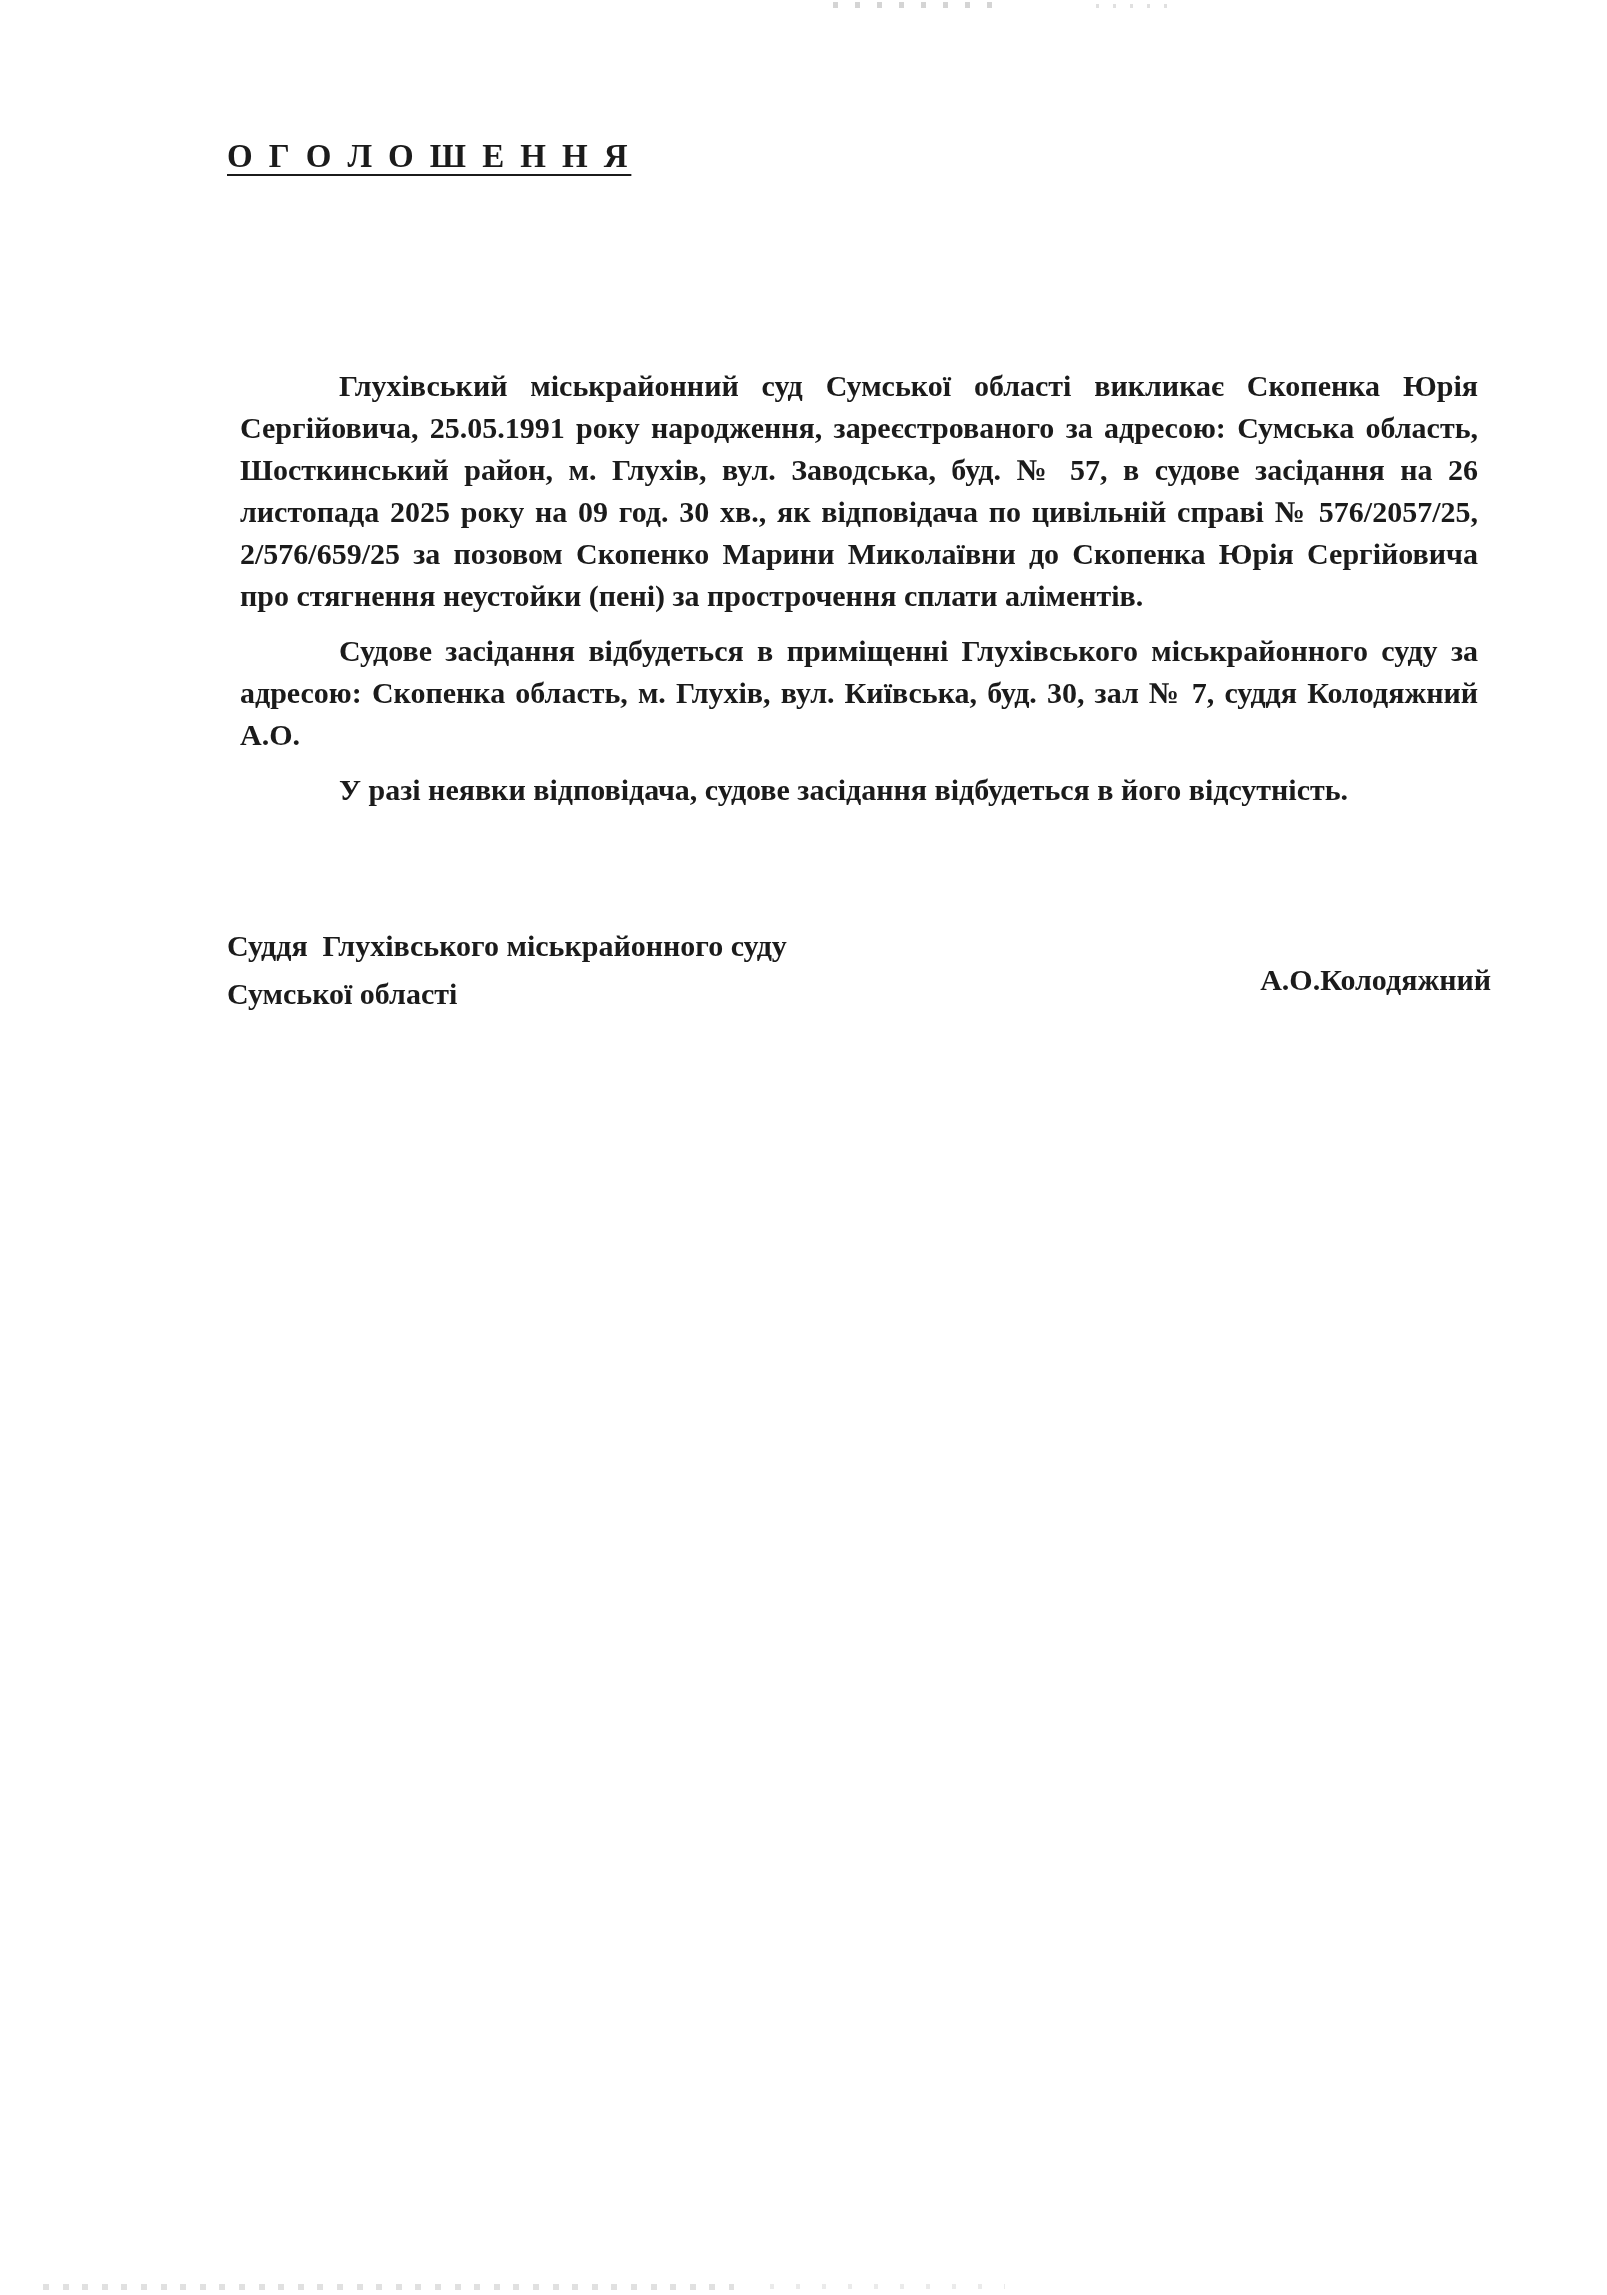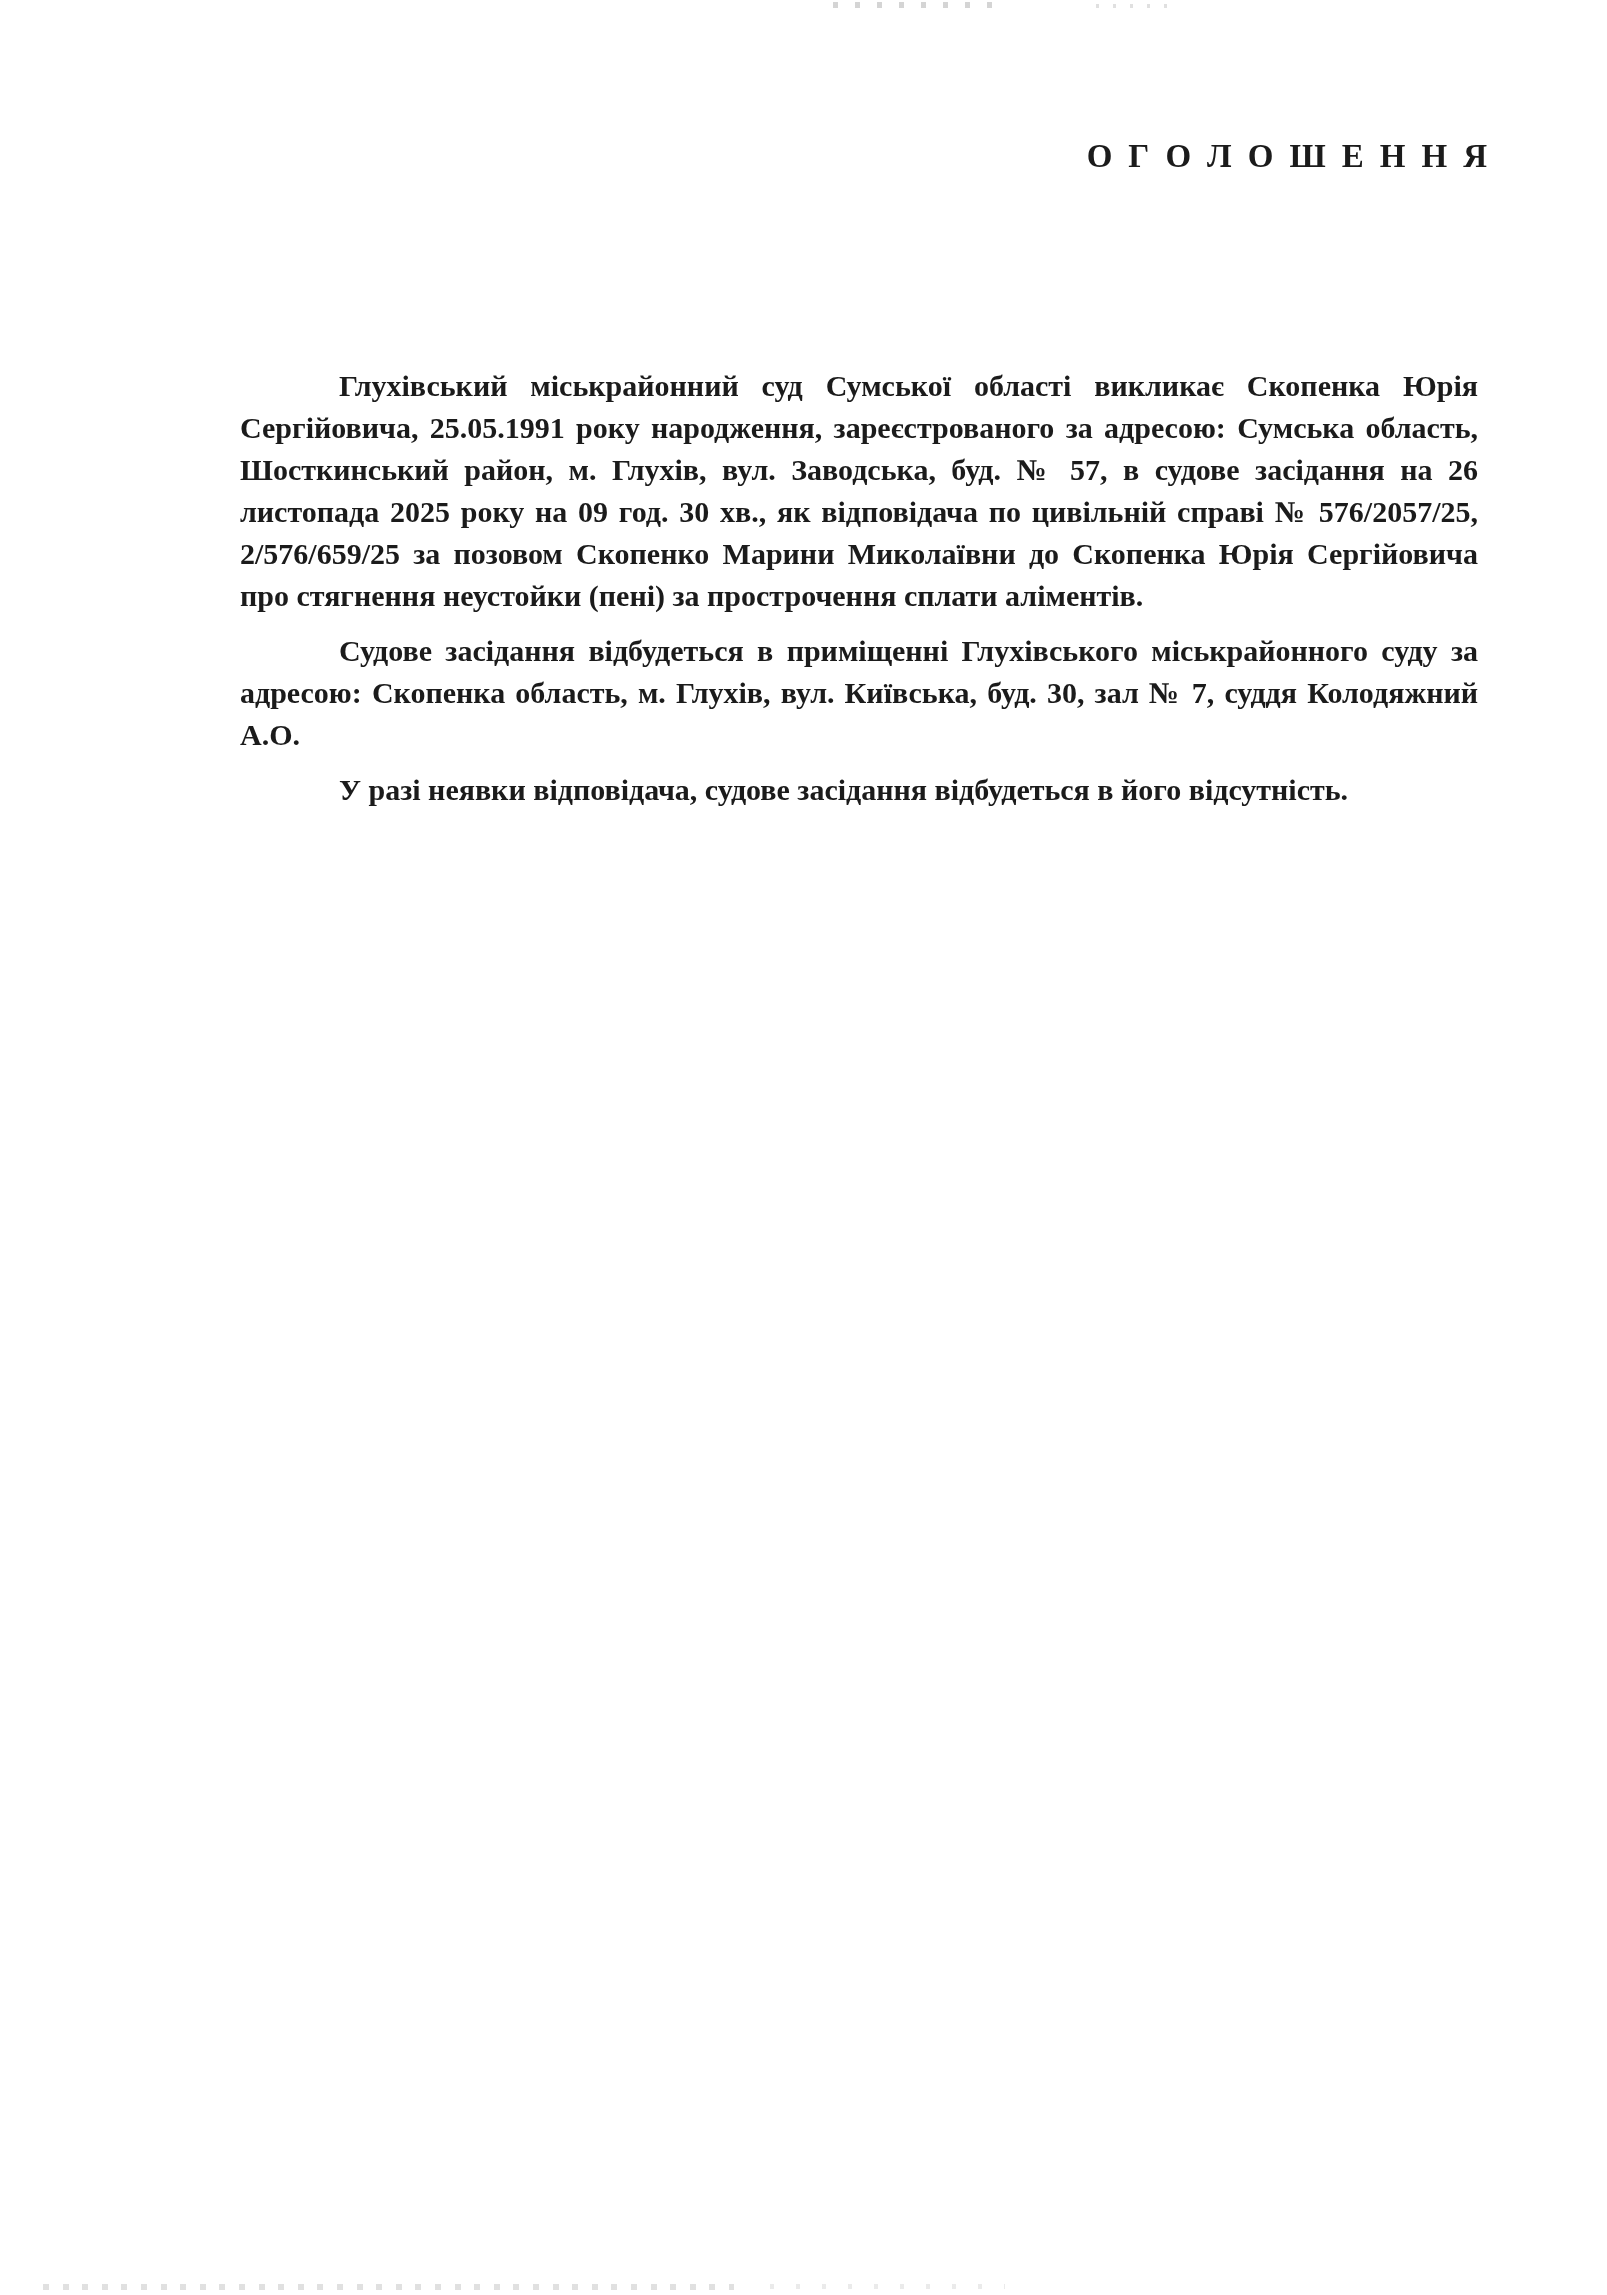--- a/index.html
+++ b/index.html
@@ -14,24 +14,25 @@
     margin: 0 auto;
     background: #ffffff;
     box-sizing: border-box;
     padding: 138px 116px 0 227px;
     font-family: "Liberation Serif", "DejaVu Serif", serif;
     color: #1b1b1b;
     overflow: hidden;
   }
   .doc-title {
     margin: 0 0 190px 0;
-    text-align: right;
+    text-align: left;
     font-size: 33px;
     font-weight: bold;
     letter-spacing: 3.9px;
+    text-decoration: underline;
     text-decoration-thickness: 2px;
     text-underline-offset: 6.5px;
   }
   .body-par {
     margin: 13px;
     font-size: 30px;
     font-weight: bold;
     line-height: 42px;
     text-align: justify;
     text-indent: 99px;
@@ -108,18 +109,23 @@
   <div class="artifact top-right"></div>
 
   <h1 class="doc-title">О Г О Л О Ш Е Н Н Я</h1>
 
   <p class="body-par">Глухівський міськрайонний суд Сумської області викликає Скопенка Юрія Сергійовича, 25.05.1991 року народження, зареєстрованого за адресою: Сумська область, Шосткинський район, м. Глухів, вул. Заводська, буд. № 57, в судове засідання на 26 листопада 2025 року на 09 год. 30 хв., як відповідача по цивільній справі № 576/2057/25, 2/576/659/25 за позовом Скопенко Марини Миколаївни до Скопенка Юрія Сергійовича про стягнення неустойки (пені) за прострочення сплати аліментів.</p>
 
   <p class="body-par">Судове засідання відбудеться в приміщенні Глухівського міськрайонного суду за адресою: Скопенка область, м. Глухів, вул. Київська, буд. 30, зал № 7, суддя Колодяжний А.О.</p>
 
   <p class="body-par">У разі неявки відповідача, судове засідання відбудеться в його відсутність.</p>
 
+  <div class="signature">
+    <div class="sig-left">Суддя  Глухівського міськрайонного суду
+Сумської області</div>
+    <div class="sig-right">А.О.Колодяжний</div>
+  </div>
 
   <div class="artifact bottom"></div>
   <div class="artifact bottom-mid"></div>
 
 </div>
 
 
 </body></html>

